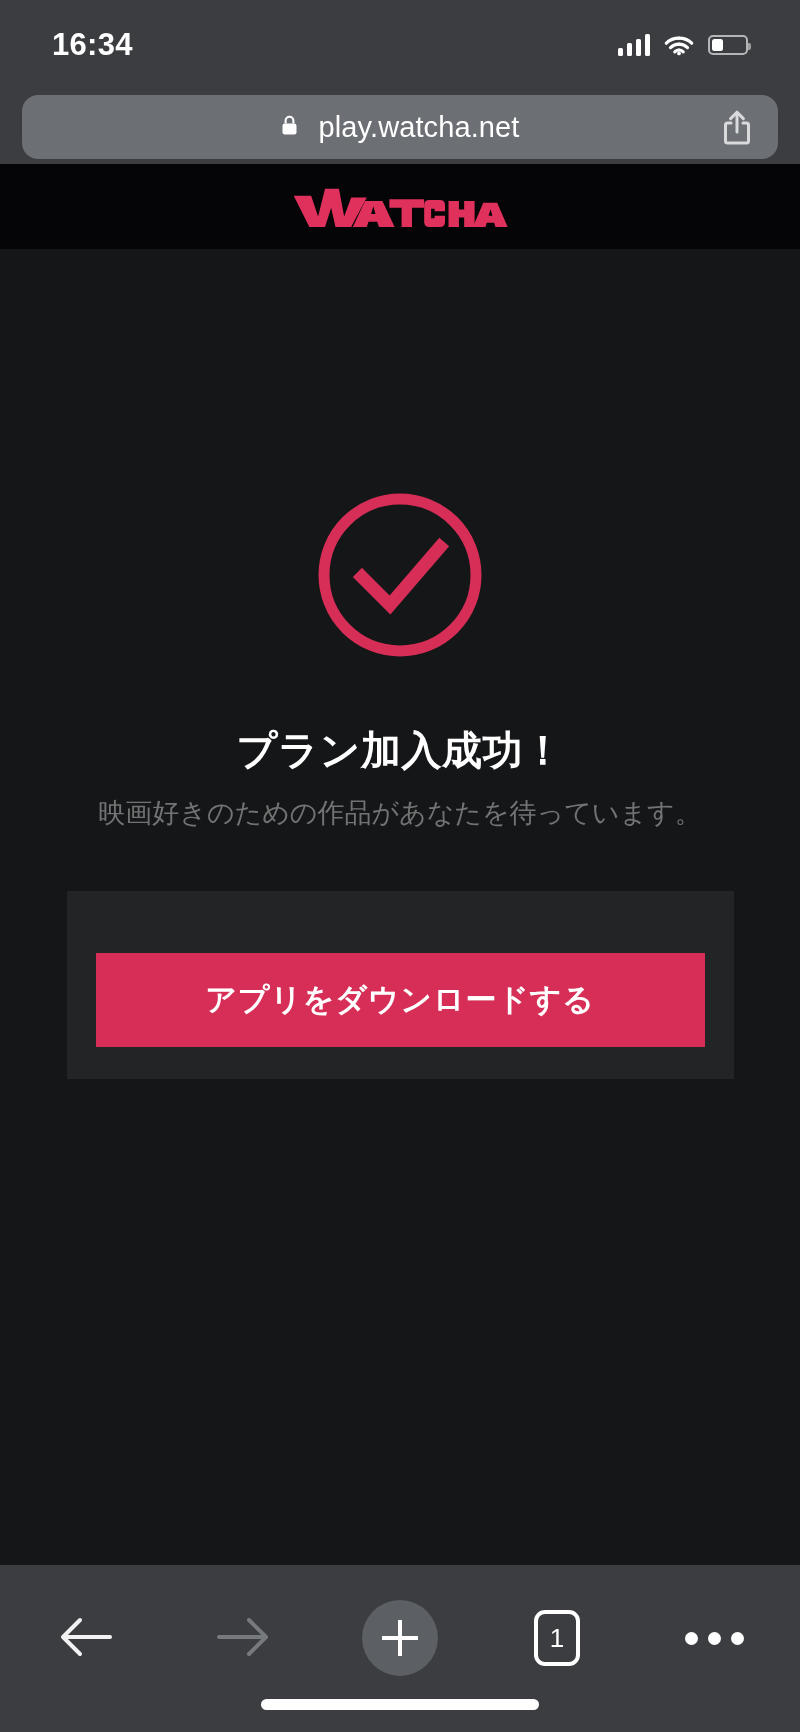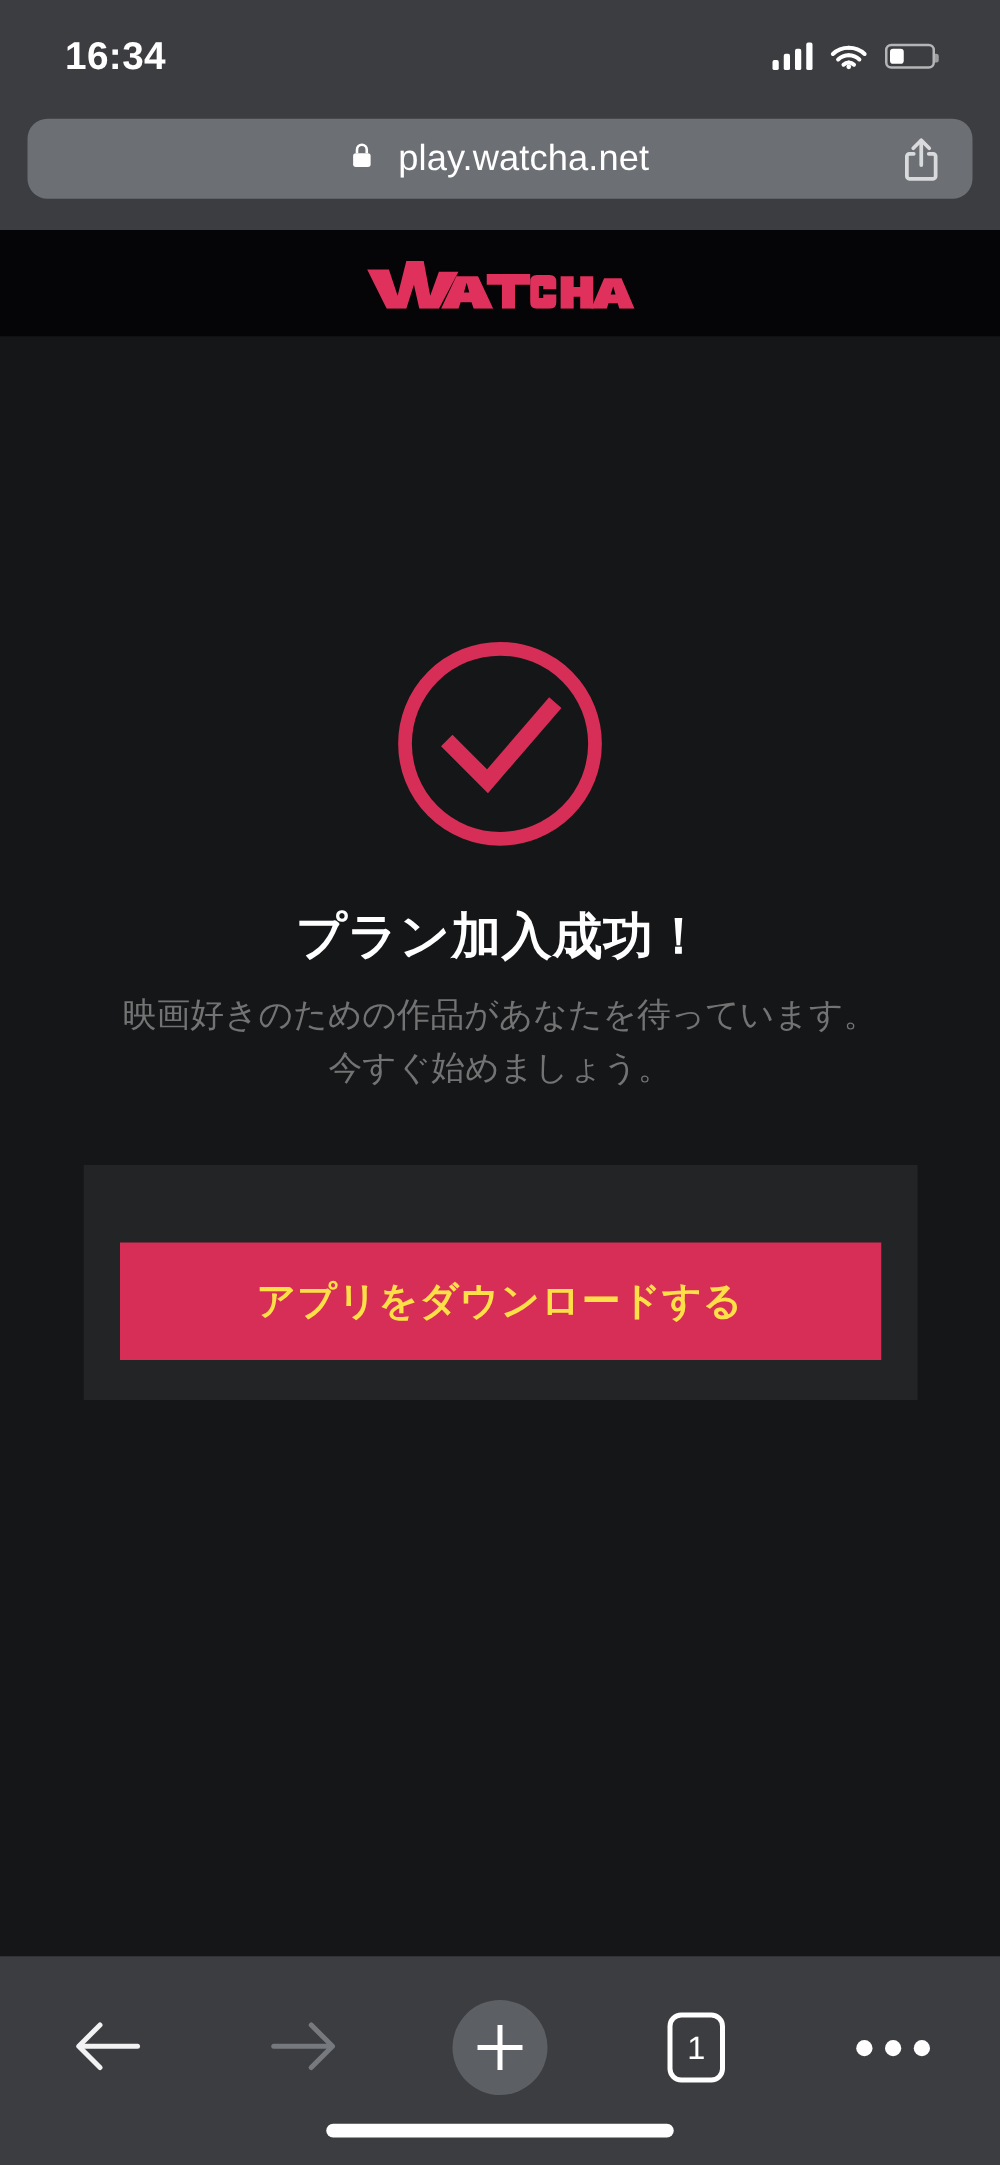--- a/index.html
+++ b/index.html
@@ -13,21 +13,21 @@
     position:relative;
     width:800px; height:1732px;
     background:#141618;
     display:flex; flex-direction:column;
   }
 
   
   .browser-top {
     background:#3B3D40;
     width:100%;
-    height:184px;
+    height:164px;
     flex:0 0 auto;
     position:relative;
   }
   .status-bar {
     height:82px;
     display:flex;
     align-items:center;
     justify-content:space-between;
     padding:0 52px 0 52px;
   }
@@ -118,21 +118,21 @@
     flex:1 1 auto;
     display:flex;
     flex-direction:column;
     align-items:center;
     padding-top:240px;
   }
   .check-wrap { width:172px; height:172px; }
   .check-svg { display:block; width:172px; height:172px; }
 
   .headline {
-    margin-top:43px;
+    margin-top:64px;
     color:#FFFFFF;
     font-size:40px;
     font-weight:700;
     letter-spacing:0.5px;
     text-align:center;
     line-height:1.25;
   }
   .subline {
     margin-top:18px;
     color:#737373;
@@ -156,21 +156,21 @@
     color:#C9CBCC;
     font-size:27px;
     letter-spacing:0.4px;
   }
   .download-btn {
     margin-top:28px;
     width:100%;
     height:94px;
     background:#D62E57;
     border:none;
-    color:#fde047;
+    color:#ffffff;
     font-size:31px;
     font-weight:700;
     letter-spacing:0.8px;
     font-family:"Liberation Sans","DejaVu Sans",sans-serif;
     cursor:pointer;
     display:flex;
     align-items:center;
     justify-content:center;
   }
 
@@ -297,21 +297,20 @@
         <svg class="check-svg" viewBox="0 0 172 172">
           <circle cx="86" cy="86" r="76" fill="none" stroke="#D62E57" stroke-width="11"></circle>
           <path d="M48 88 L76 116 L126 58" fill="none" stroke="#D62E57" stroke-width="13" stroke-linecap="square" stroke-linejoin="miter"></path>
         </svg>
       </div>
 
       <h1 class="headline">プラン加入成功！</h1>
 
       <div class="subline">
         <div>映画好きのための作品があなたを待っています。</div>
-        <div>今すぐ始めましょう。</div>
       </div>
 
       <div class="app-card">
         <button class="download-btn">アプリをダウンロードする</button>
       </div>
 
     </div>
   </div>
 
   <div class="browser-bottom">

